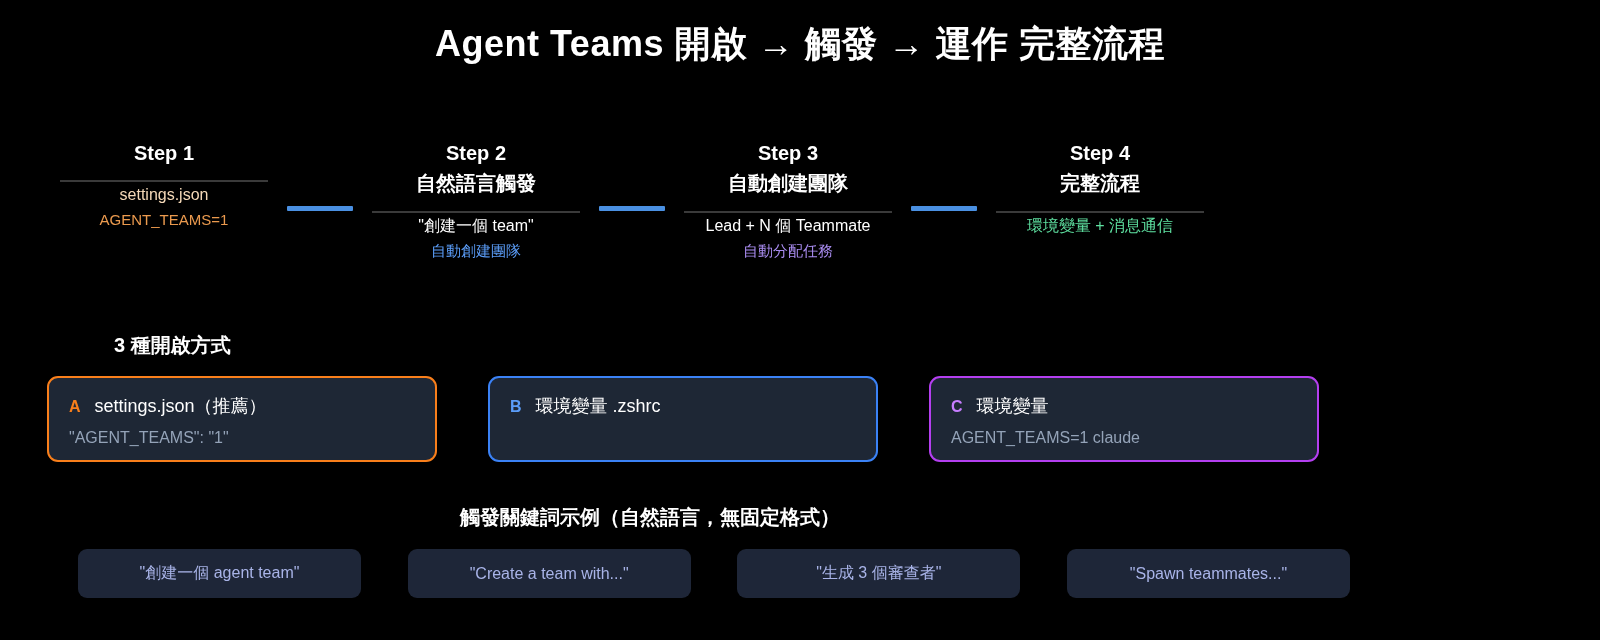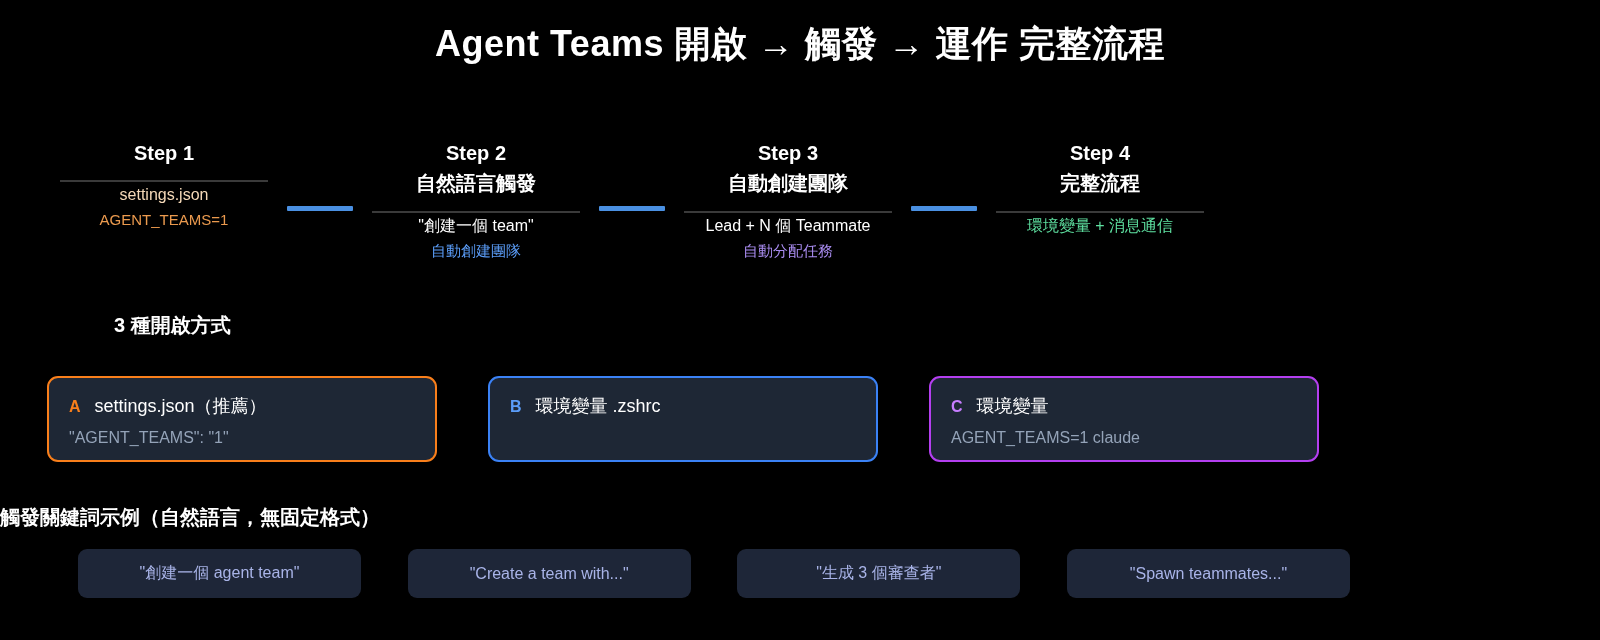--- a/index.html
+++ b/index.html
@@ -80,21 +80,21 @@
   .connector-line {
     width: 66px;
     height: 5px;
     background: #4a90e2;
     border-radius: 1px;
   }
 
   
   .methods-heading {
     position: absolute;
-    top: 312px;
+    top: 332px;
     left: 114px;
     font-size: 20px;
     font-weight: bold;
     color: #ffffff;
   }
   .cards-row {
     position: absolute;
     top: 376px;
     left: 47px;
     width: 1272px;
@@ -137,21 +137,21 @@
     color: #94a3b8;
     font-family: "Liberation Sans", "DejaVu Sans", sans-serif;
   }
 
   
   .kw-heading {
     position: absolute;
     top: 504px;
     left: 0;
     width: 1300px;
-    text-align: left;
+    text-align: center;
     font-size: 20px;
     font-weight: bold;
     color: #ffffff;
   }
   .pills-row {
     position: absolute;
     top: 549px;
     left: 78px;
     width: 1272px;
     display: flex;

